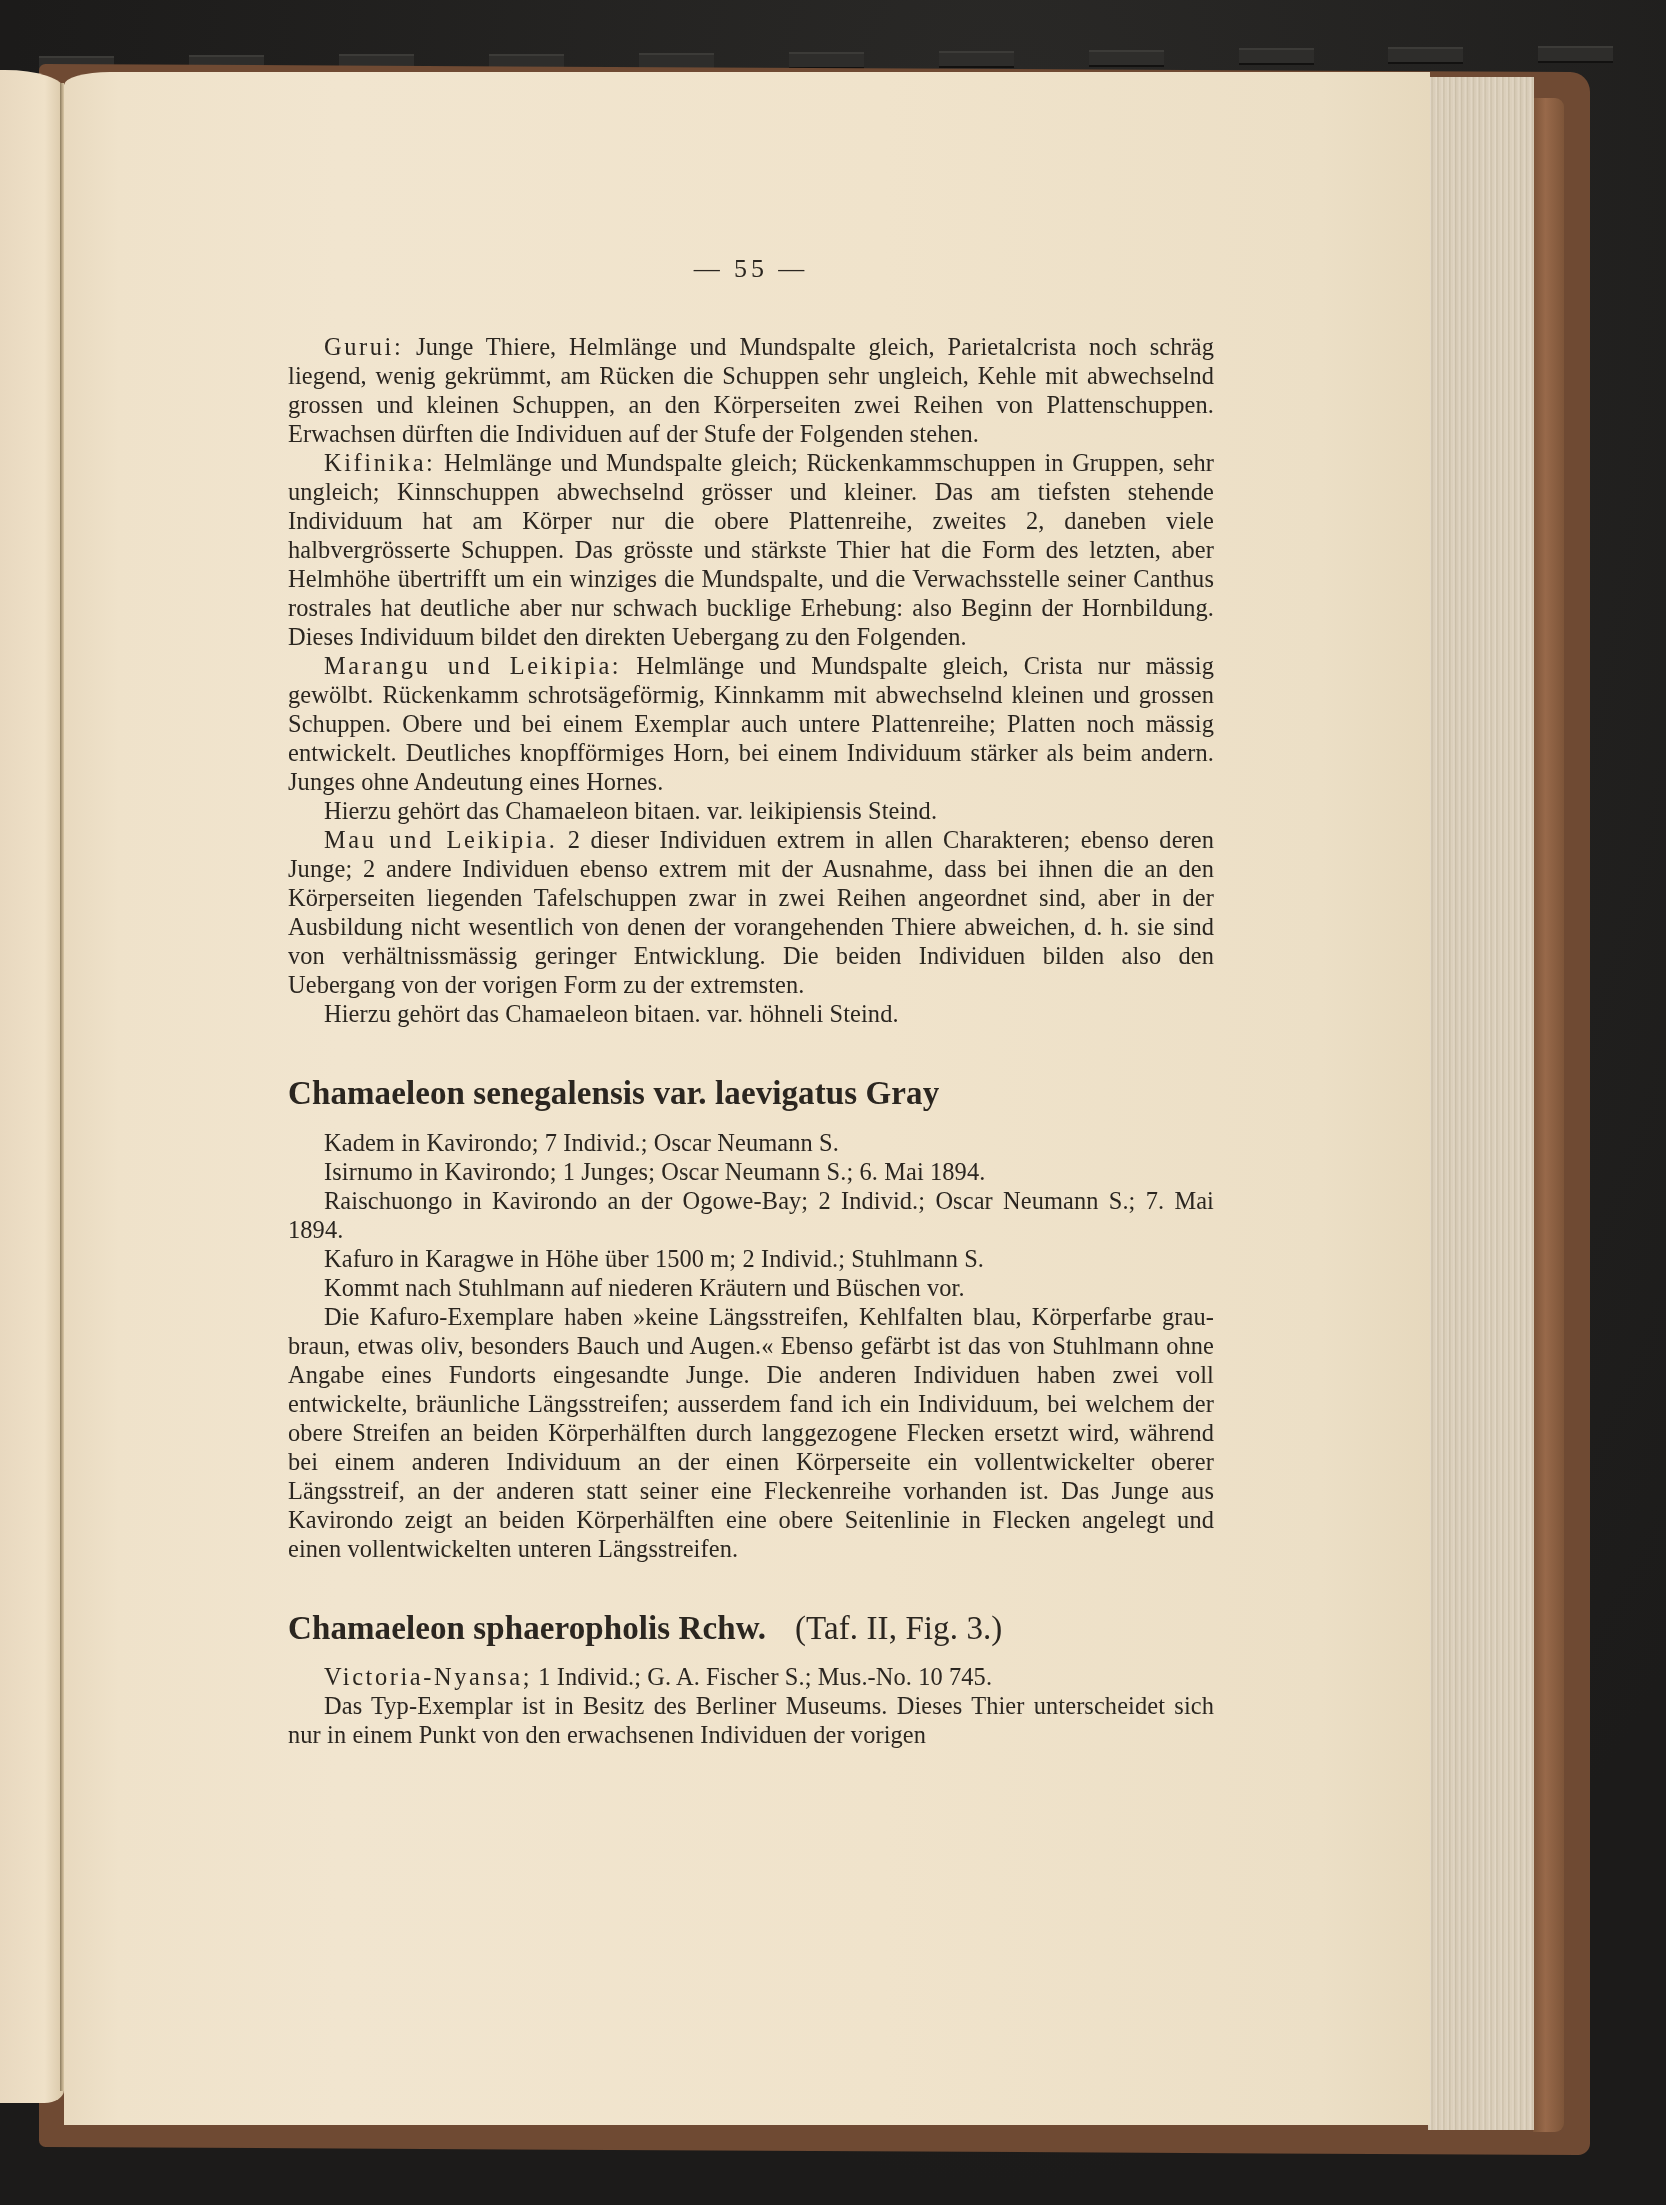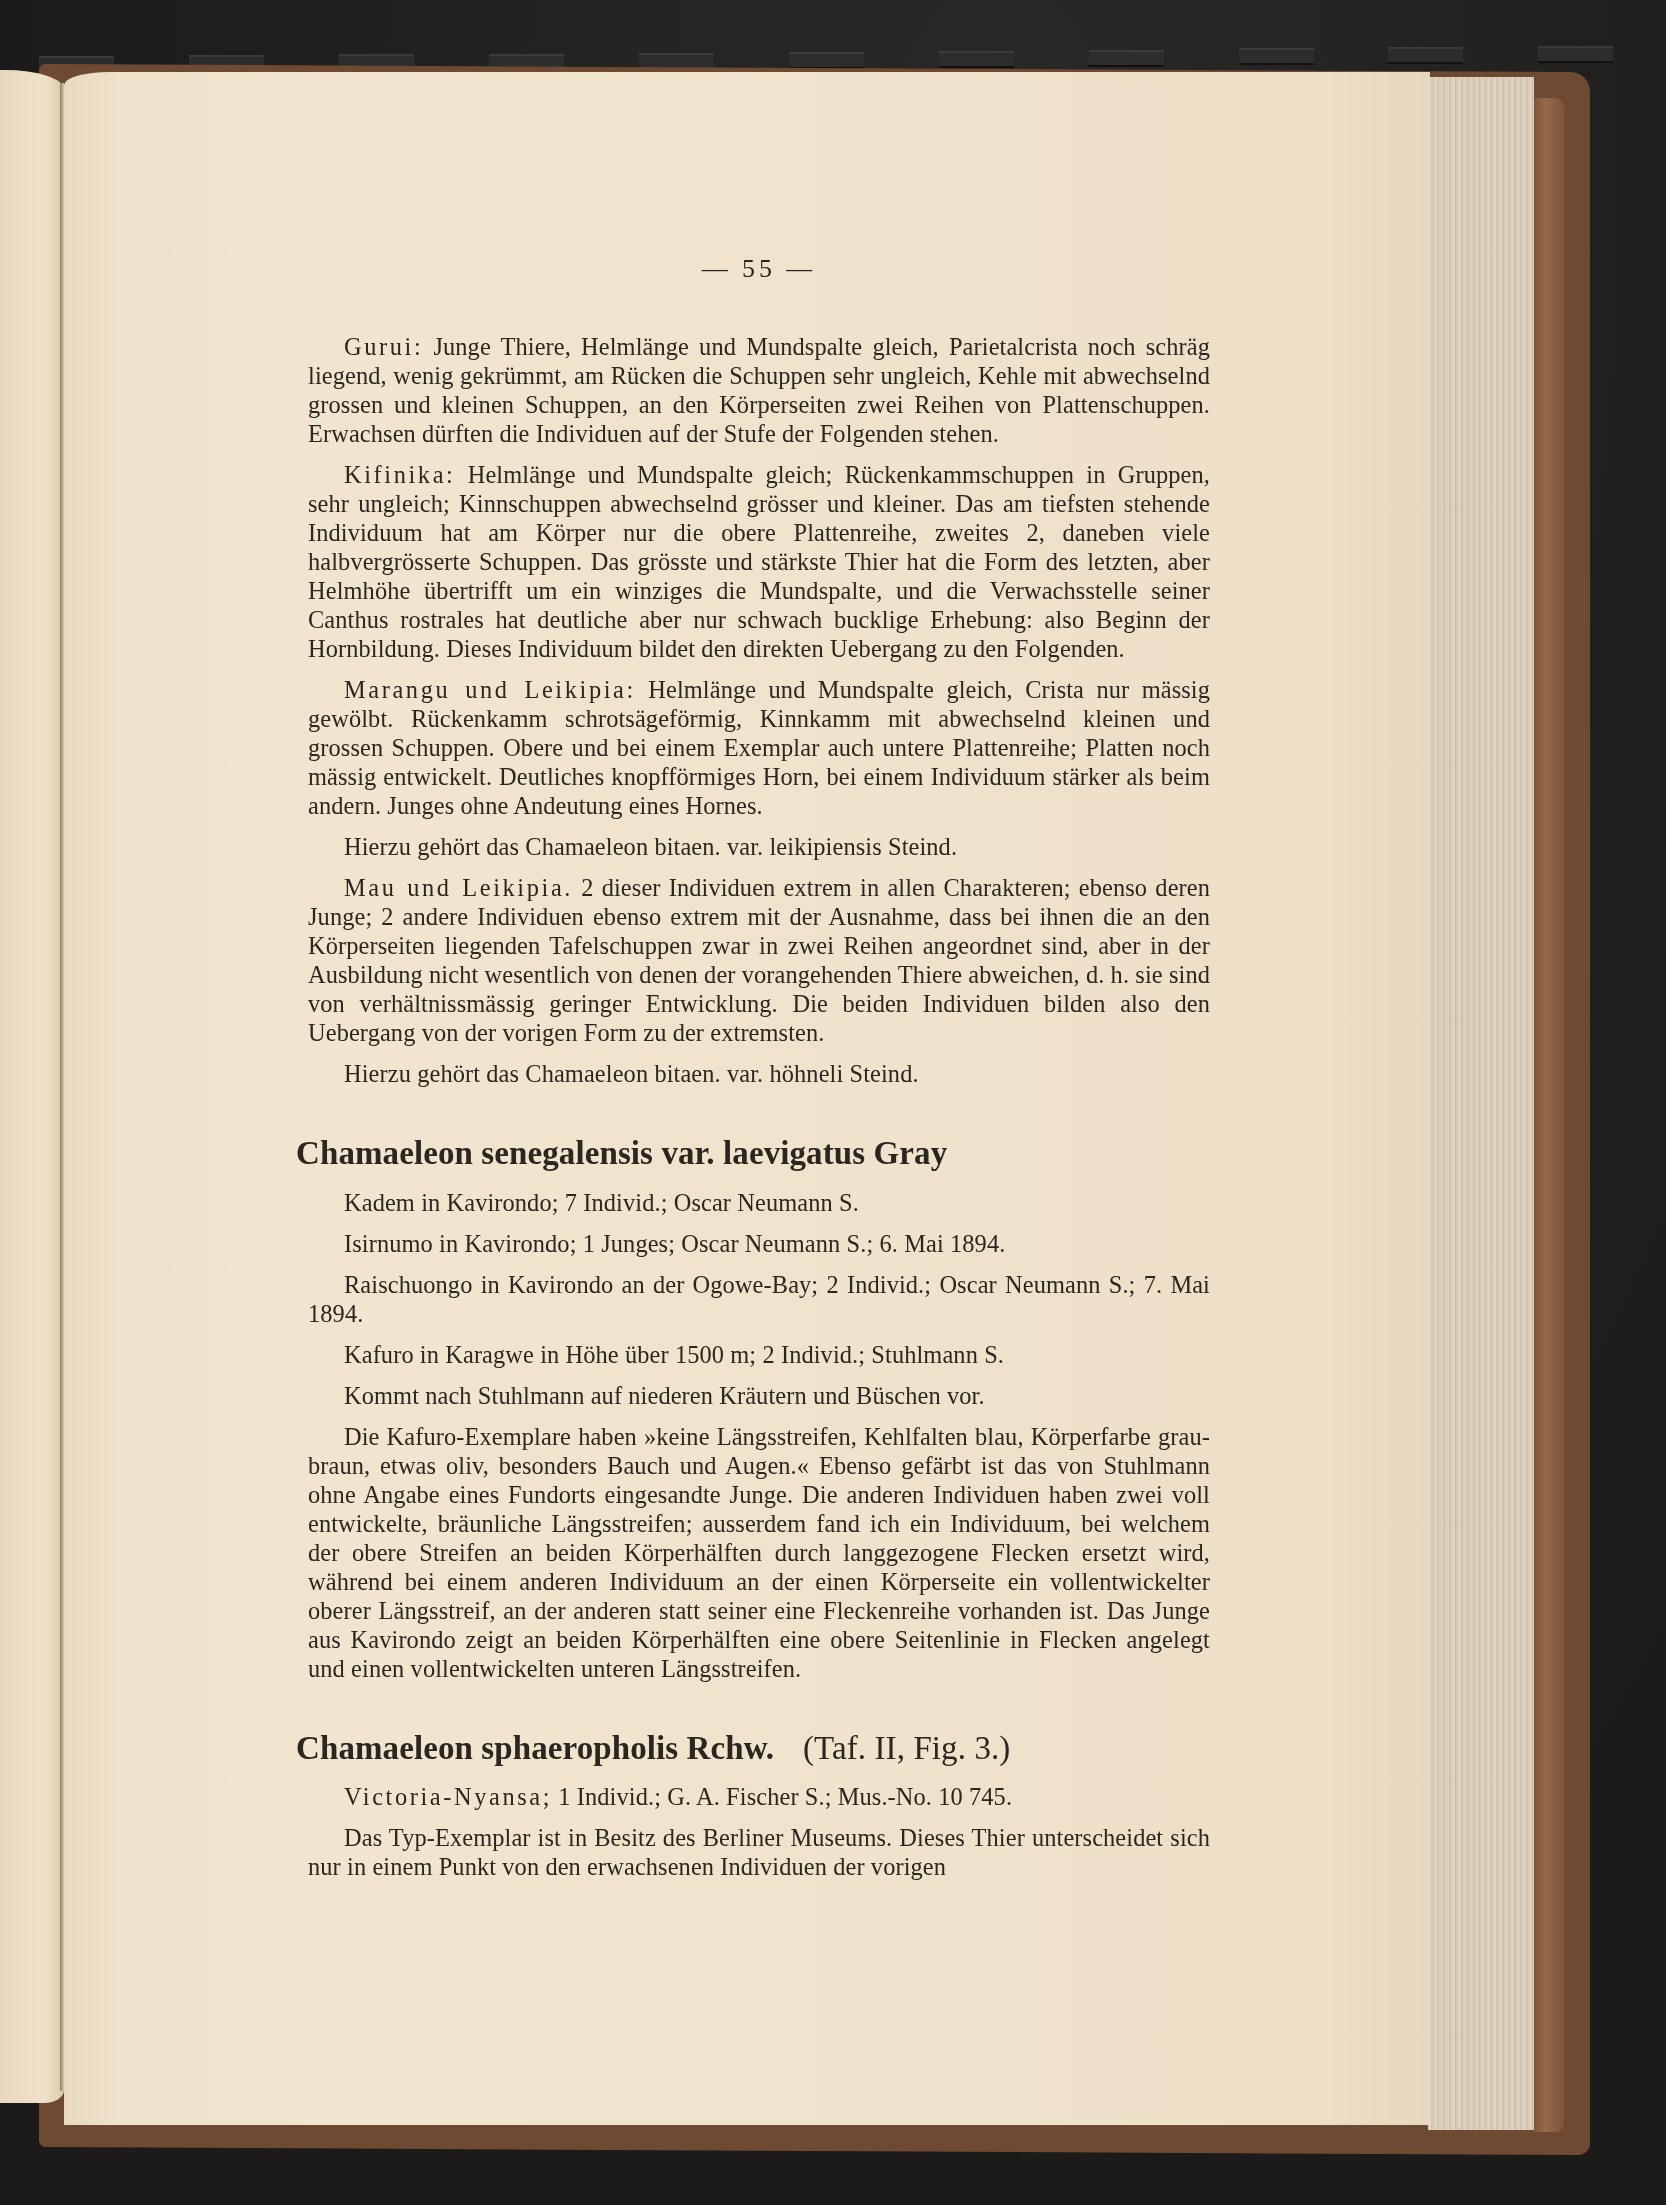--- a/index.html
+++ b/index.html
@@ -76,37 +76,37 @@
     .page {
       position: absolute;
       left: 64px; top: 72px;
       width: 1366px; height: 2053px;
       background: linear-gradient(90deg,
         #e8d9bf 0%, #efe2ca 4%, #f1e5cf 20%, #f0e3cb 60%, #ecdfc6 92%, #e6d8bd 100%);
       border-top-left-radius: 46px 13px;
     }
     .page-content {
       position: absolute;
-      left: 296px; top: 254px;
+      left: 288px; top: 254px;
       width: 926px;
       color: #2b2620;
       font-size: 24.4px;
       line-height: 29px;
       text-align: justify;
       letter-spacing: 0.1px;
     }
     .page-number {
       text-align: center;
       font-size: 26px;
       height: 39px;
       margin: 0 0 39px 0;
       letter-spacing: 3.9px;
     }
     .para {
-      margin: 12px;
+      margin: 0;
       text-indent: 36px;
       text-align: justify;
     }
     .spaced {
       letter-spacing: 2.6px;
     }
     .heading {
       text-align: left;
       font-weight: bold;
       font-size: 33px;

